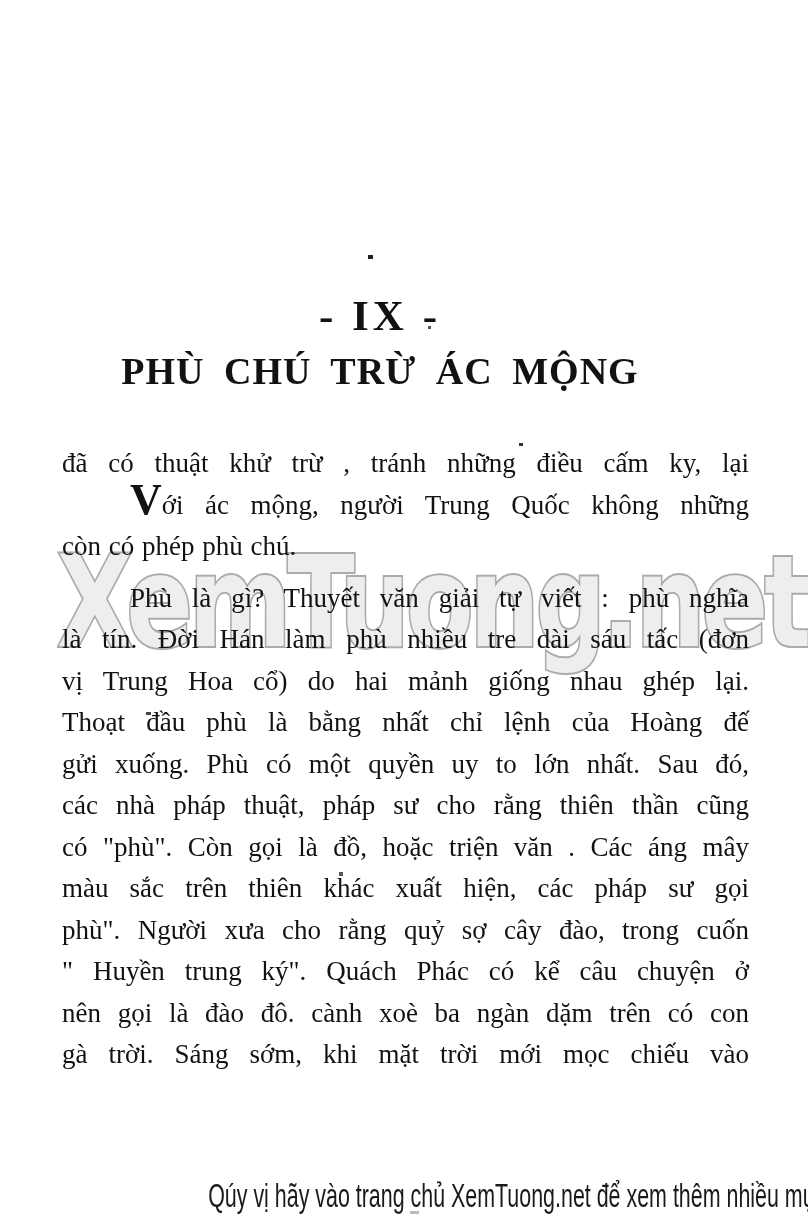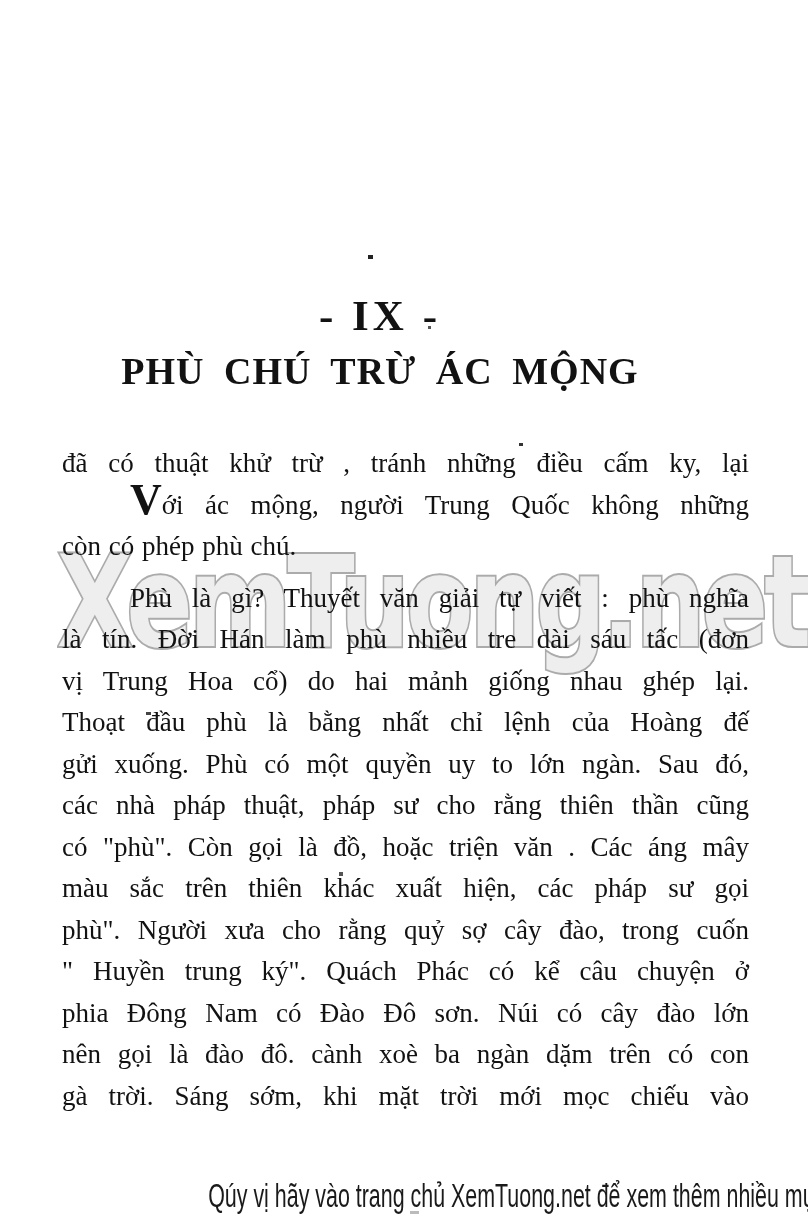--- a/index.html
+++ b/index.html
@@ -112,27 +112,26 @@
       <div class="para">
         <div class="line just">đã có thuật khử trừ , tránh những điều cấm ky, lại</div>
         <div class="line just indent"><span class="dropcap">V</span>ới ác mộng, người Trung Quốc không những</div>
         <div class="line">còn có phép phù chú.</div>
       </div>
       <div class="para">
         <div class="line just indent">Phù là gì? Thuyết văn giải tự viết : phù nghĩa</div>
         <div class="line just">là tín. Đời Hán làm phù nhiều tre dài sáu tấc (đơn</div>
         <div class="line just">vị Trung Hoa cổ) do hai mảnh giống nhau ghép lại.</div>
         <div class="line just">Thoạt đầu phù là bằng nhất chỉ lệnh của Hoàng đế</div>
-        <div class="line just">gửi xuống. Phù có một quyền uy to lớn ngàn. Sau đó,</div>
+        <div class="line just">gửi xuống. Phù có một quyền uy to lớn nhất. Sau đó,</div>
         <div class="line just">các nhà pháp thuật, pháp sư cho rằng thiên thần cũng</div>
         <div class="line just">có "phù". Còn gọi là đồ, hoặc triện văn . Các áng mây</div>
         <div class="line just">màu sắc trên thiên khác xuất hiện, các pháp sư gọi</div>
         <div class="line just">phù". Người xưa cho rằng quỷ sợ cây đào, trong cuốn</div>
         <div class="line just">" Huyền trung ký". Quách Phác có kể câu chuyện ở</div>
-        <div class="line just">phia Đông Nam có Đào Đô sơn. Núi có cây đào lớn</div>
         <div class="line just">nên gọi là đào đô. cành xoè ba ngàn dặm trên có con</div>
         <div class="line just">gà trời. Sáng sớm, khi mặt trời mới mọc chiếu vào</div>
       </div>
     </main>
 
   <footer class="footer">
     <span class="footer-text">Qúy vị hãy vào trang chủ XemTuong.net để xem thêm nhiều mục hay khác</span>
   </footer>
 
 <div class="speck" style="left: 368px; top: 255px; width: 5px; height: 4px; background: rgb(34, 34, 34);"></div>

